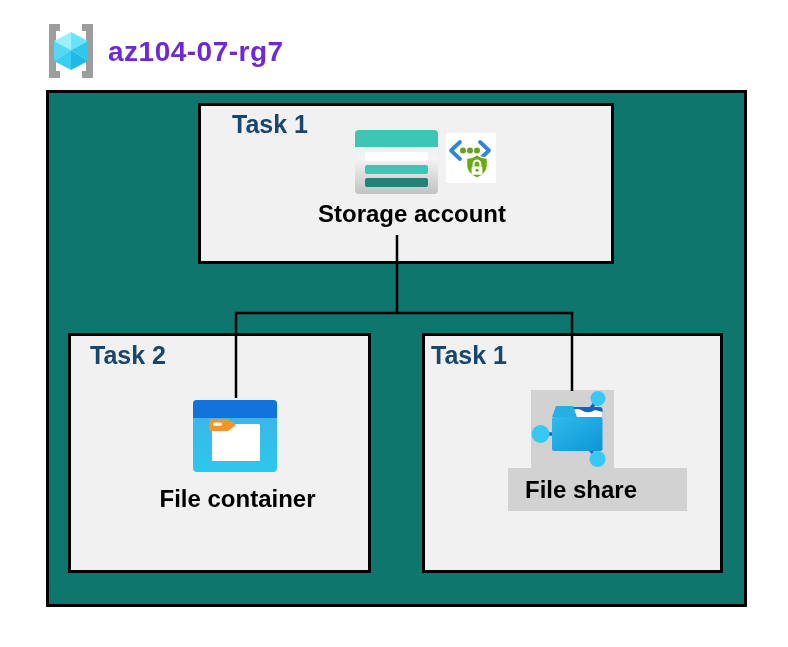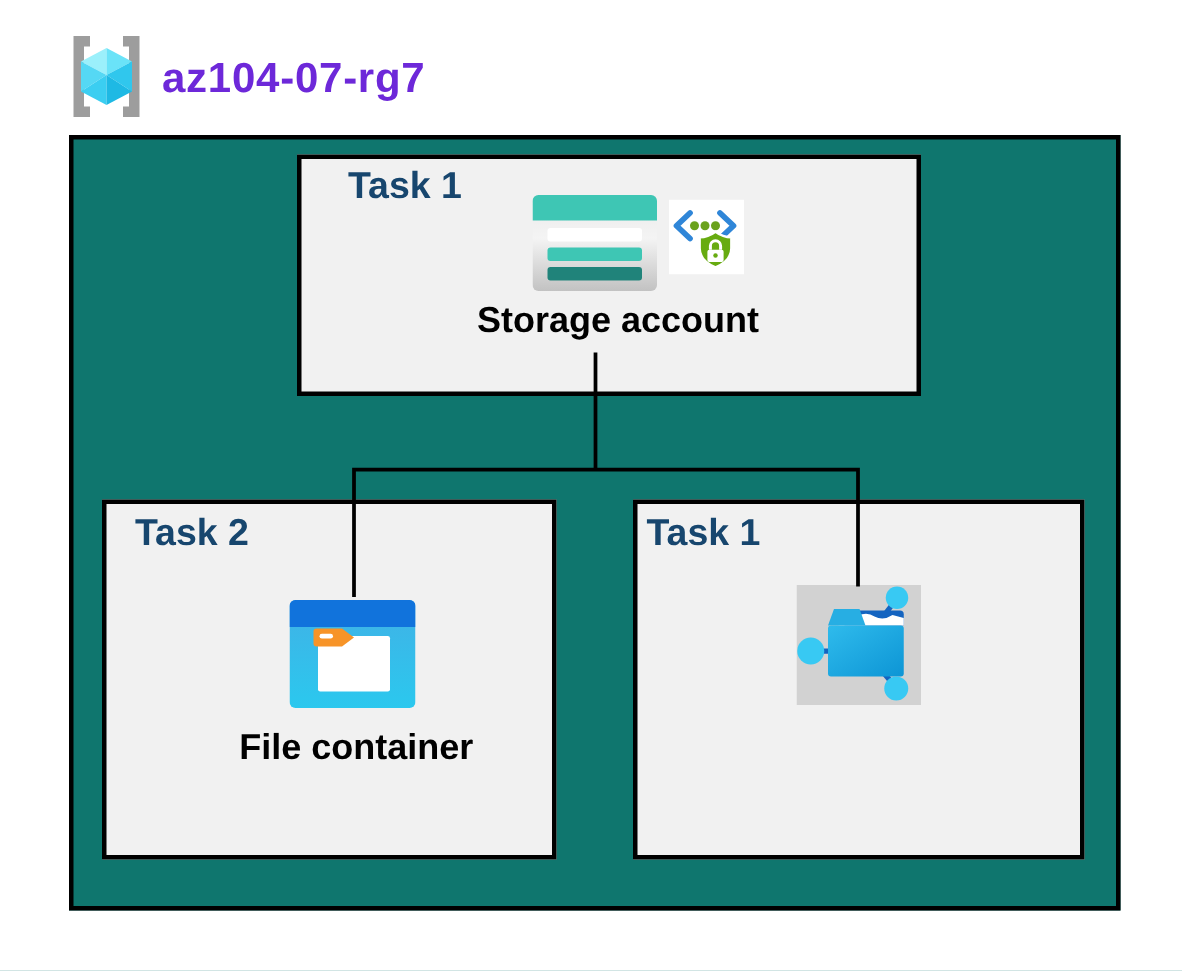--- a/index.html
+++ b/index.html
@@ -136,20 +136,23 @@
         <line x1="66" y1="68" x2="56" y2="56" stroke="#1464c0" stroke-width="3.5"></line>
         <path d="M32,17 h37 a2.5,2.5 0 0 1 2.5,2.5 V27 H32 Z" fill="#1464c0"></path>
         <path d="M28,27 L31,20 Q36,24.5 41,20.5 Q47,17.5 52,21 Q58,24 64,20 L71.5,22 V27 Z" fill="#ffffff"></path>
         <path d="M21,27 L25,16 h17 l4,11 Z" fill="#27aee3"></path>
         <rect x="21" y="27" width="50.5" height="34" rx="2" fill="url(#fs-body)"></rect>
         <circle cx="67" cy="8.5" r="7.5" fill="#38c9f3"></circle>
         <circle cx="9.5" cy="44" r="9" fill="#38c9f3"></circle>
         <circle cx="66.5" cy="69" r="8" fill="#38c9f3"></circle>
       </svg>
 
+      <div class="fileshare-label-bg">
+        <div class="item-label">File share</div>
+      </div>
     </div>
 
   </div>
 
   <svg class="connectors" viewBox="0 0 788 647">
     <polyline points="397,235 397,313" fill="none" stroke="#000000" stroke-width="2.5"></polyline>
     <polyline points="236,398 236,313 572,313 572,391" fill="none" stroke="#000000" stroke-width="2.5"></polyline>
   </svg>
 
 </div>

